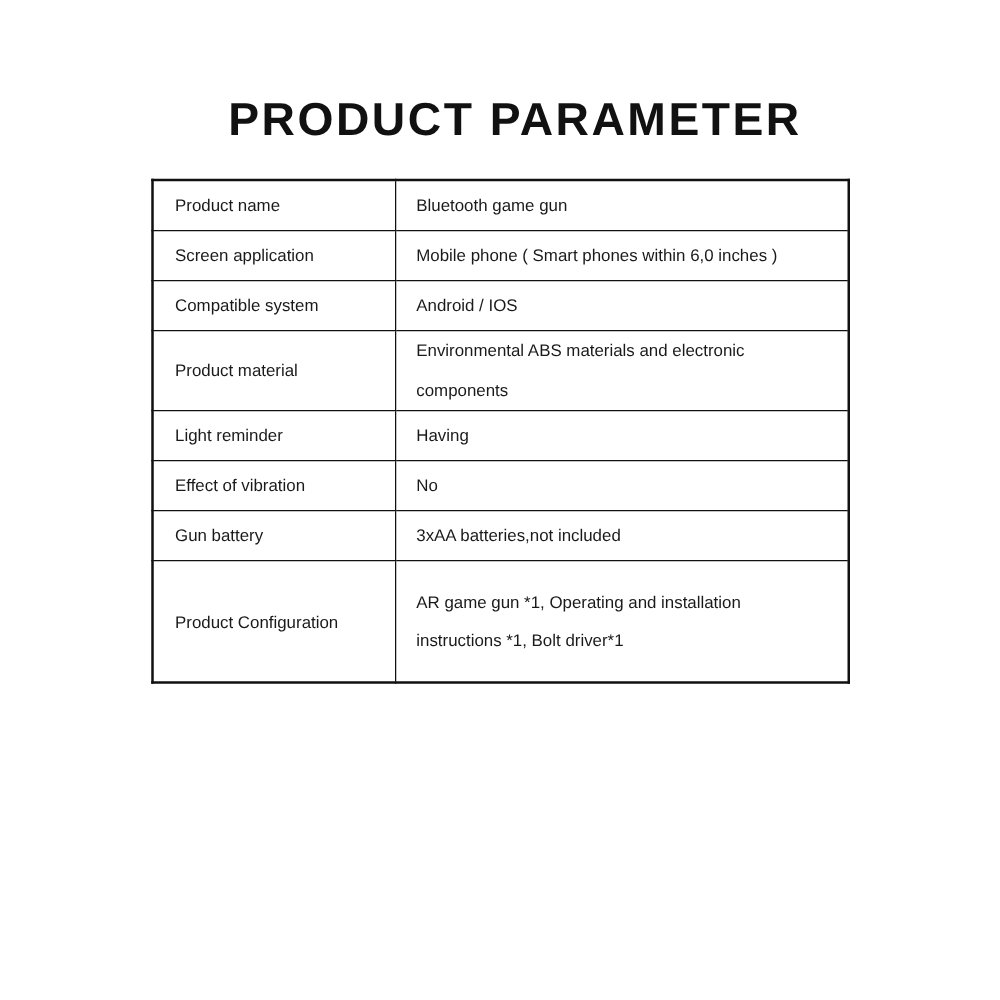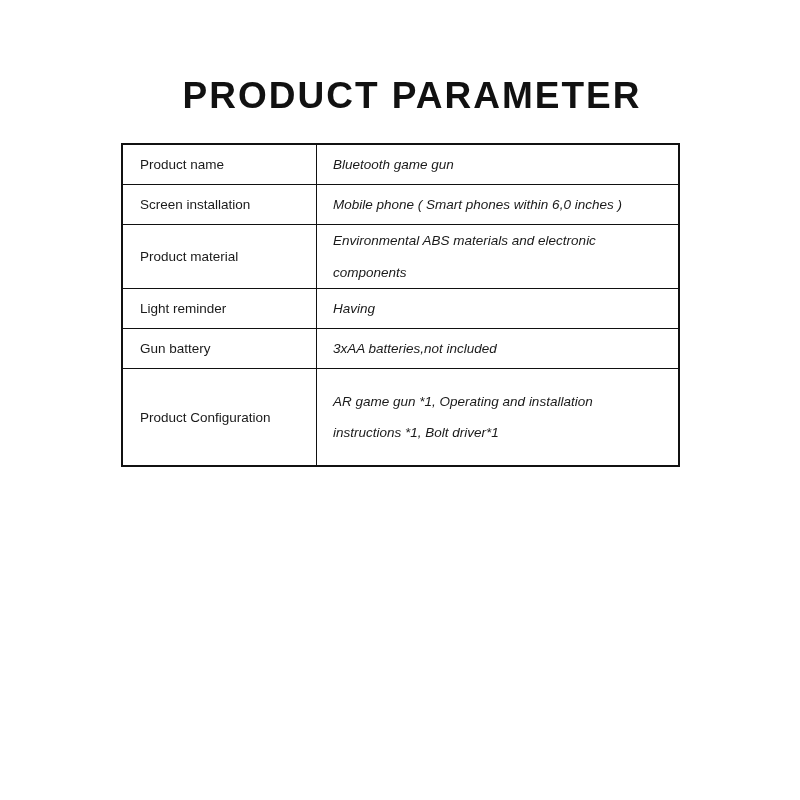--- a/index.html
+++ b/index.html
@@ -47,49 +47,56 @@
     height: 39px;
     line-height: 2.35;
   }
   td.label-cell {
     width: 172px;
     padding: 0 4px 0 17px;
   }
   td.value-cell {
     padding: 0 8px 0 16px;
     white-space: pre-wrap;
-    font-style: italic;
   }
   tr:last-child td {
     height: 96px;
   }
 </style>
 </head>
 <body>
 
 <div class="page">
   <h1 class="title">PRODUCT PARAMETER</h1>
 
   <table class="param-table">
     <tbody id="rows">
         <tr>
           <td class="label-cell">Product name</td>
           <td class="value-cell">Bluetooth game gun</td>
         </tr>
         <tr>
-          <td class="label-cell">Screen installation</td>
+          <td class="label-cell">Screen application</td>
           <td class="value-cell">Mobile phone ( Smart phones within 6,0 inches )</td>
+        </tr>
+        <tr>
+          <td class="label-cell">Compatible system</td>
+          <td class="value-cell">Android / IOS</td>
         </tr>
         <tr>
           <td class="label-cell">Product material</td>
           <td class="value-cell">Environmental ABS materials and electronic components</td>
         </tr>
         <tr>
           <td class="label-cell">Light reminder</td>
           <td class="value-cell">Having</td>
+        </tr>
+        <tr>
+          <td class="label-cell">Effect of vibration</td>
+          <td class="value-cell">No</td>
         </tr>
         <tr>
           <td class="label-cell">Gun battery</td>
           <td class="value-cell">3xAA batteries,not included</td>
         </tr>
         <tr>
           <td class="label-cell">Product Configuration</td>
           <td class="value-cell">AR game gun *1, Operating and installation
 instructions *1, Bolt driver*1</td>
         </tr>

